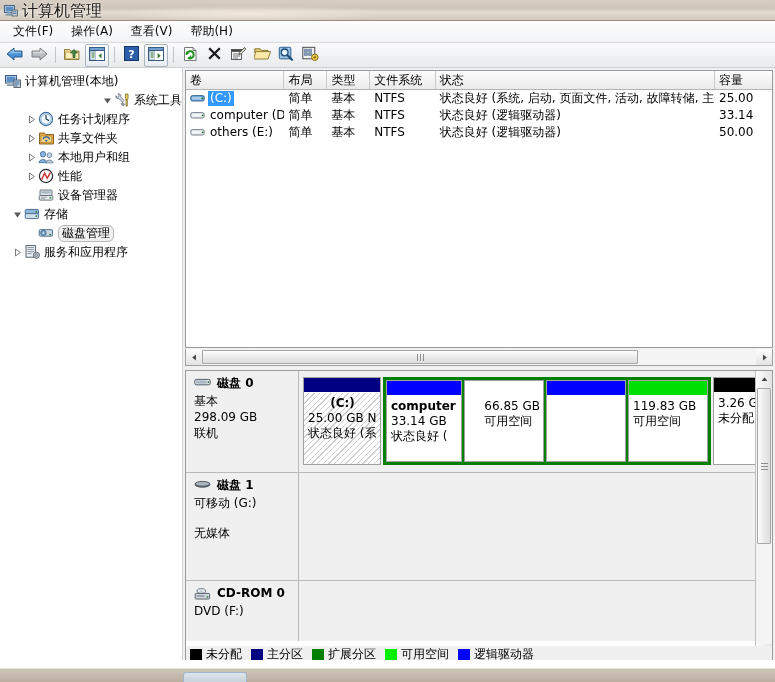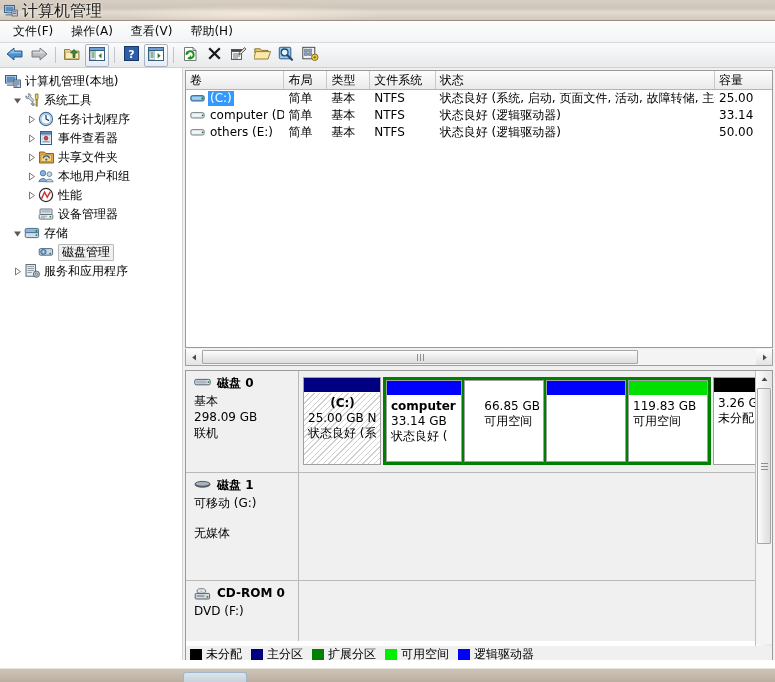--- a/index.html
+++ b/index.html
@@ -95,21 +95,21 @@
   }
   .twist {
     width: 13px; height: 19px; flex: none;
     display: flex; align-items: center; justify-content: center;
   }
   .twist svg { display: block; }
   .ticon { width: 17px; height: 17px; flex: none; margin-right: 3px; position: relative; }
   .tlabel { line-height: 17px; }
   .trow.selected .tlabel {
     border: 1px solid #b8b8b8; background: #f0f0f0; padding: 0 3px;
-    border-radius: 1px; line-height: 15px;
+    border-radius: 6px; line-height: 15px;
   }
 
   
   .right-pane {
     position: absolute; left: 183px; top: 0; width: 592px; height: 600px;
     background: #f0f0f0;
     box-sizing: border-box;
   }
 
   
@@ -460,21 +460,21 @@
               <rect x="1.8" y="11.4" width="8.4" height="1.6" fill="#8497a9"></rect>
               <rect x="9" y="7" width="6.5" height="7.5" fill="#cfd6de" stroke="#4e5a66" stroke-width="0.9"></rect>
               <rect x="10" y="8.4" width="4.5" height="1.1" fill="#3f74a8"></rect>
               <rect x="10" y="10.4" width="4.5" height="1.1" fill="#3f74a8"></rect>
               <rect x="10" y="12.4" width="2.4" height="1.1" fill="#3f74a8"></rect>
             </svg>
           </div>
           <div class="tlabel">计算机管理(本地)</div>
         </div>
 
-        <div class="trow" style="padding-left:8px;">
+        <div class="trow" style="padding-left:8px;justify-content:flex-end;">
           <div class="twist">
             <svg width="9" height="9" viewBox="0 0 9 9">
                 <path d="M1,2.5 L8,2.5 L4.5,7.5 Z" fill="#5a5a5a"></path>
               </svg>
           </div>
           <div class="ticon">
             <svg width="17" height="16" viewBox="0 0 17 16">
               <path d="M4,2 a2,2 0 0 1 2.6,2.8 L10,8.4 l-1.6,1.6 L4.8,6.4 A2,2 0 0 1 2,3.8 L3.6,5.4 L5.2,3.8 Z" fill="#d8dde3" stroke="#5c6670" stroke-width="0.8"></path>
               <path d="M11.4,2 l2.6,0 l0,4.6 a1.3,1.3 0 0 1 -2.6,0 Z" fill="#e8d26a" stroke="#7e6d22" stroke-width="0.8"></path>
               <path d="M12.1,7.6 l1.2,0 l0,6.6 l-1.2,0 Z" fill="#c7ad42" stroke="#7e6d22" stroke-width="0.7"></path>
@@ -493,37 +493,20 @@
           <div class="ticon">
             <svg width="17" height="16" viewBox="0 0 17 16">
               <circle cx="8" cy="8" r="6.6" fill="#cfe3f4" stroke="#3f6f9c" stroke-width="1.1"></circle>
               <circle cx="8" cy="8" r="5" fill="#f2f8fd" stroke="#86aac8" stroke-width="0.7"></circle>
               <path d="M8,4.4 L8,8 L10.6,9.4" stroke="#1f3d59" stroke-width="1.2" fill="none" stroke-linecap="round"></path>
             </svg>
           </div>
           <div class="tlabel">任务计划程序</div>
         </div>
 
-        <div class="trow" style="padding-left:22px;">
-          <div class="twist">
-            <svg width="9" height="9" viewBox="0 0 9 9">
-                <path d="M2.5,1 L2.5,8 L7.5,4.5 Z" fill="none" stroke="#7a7a7a" stroke-width="1"></path>
-              </svg>
-          </div>
-          <div class="ticon">
-            <svg width="17" height="16" viewBox="0 0 17 16">
-              <rect x="2.5" y="1.5" width="11" height="13" fill="#ffffff" stroke="#3a5b80" stroke-width="1"></rect>
-              <rect x="2.5" y="1.5" width="11" height="2.6" fill="#5b8fc5" stroke="#3a5b80" stroke-width="0.8"></rect>
-              <rect x="4" y="5.4" width="8" height="7.4" fill="#e8eef5" stroke="#9ab0c6" stroke-width="0.6"></rect>
-              <circle cx="8" cy="8.2" r="1.9" fill="#d24a4a" stroke="#8a2020" stroke-width="0.7"></circle>
-              <path d="M5,11.4 h6" stroke="#7a8fa4" stroke-width="0.9"></path>
-            </svg>
-          </div>
-          <div class="tlabel">事件查看器</div>
-        </div>
 
         <div class="trow" style="padding-left:22px;">
           <div class="twist">
             <svg width="9" height="9" viewBox="0 0 9 9">
                 <path d="M2.5,1 L2.5,8 L7.5,4.5 Z" fill="none" stroke="#7a7a7a" stroke-width="1"></path>
               </svg>
           </div>
           <div class="ticon">
             <svg width="17" height="16" viewBox="0 0 17 16">
               <path d="M1.5,3 h5 l1.2,1.5 h7.8 v9.5 h-14 z" fill="#e8a847" stroke="#7a5a14" stroke-width="0.9"></path>

